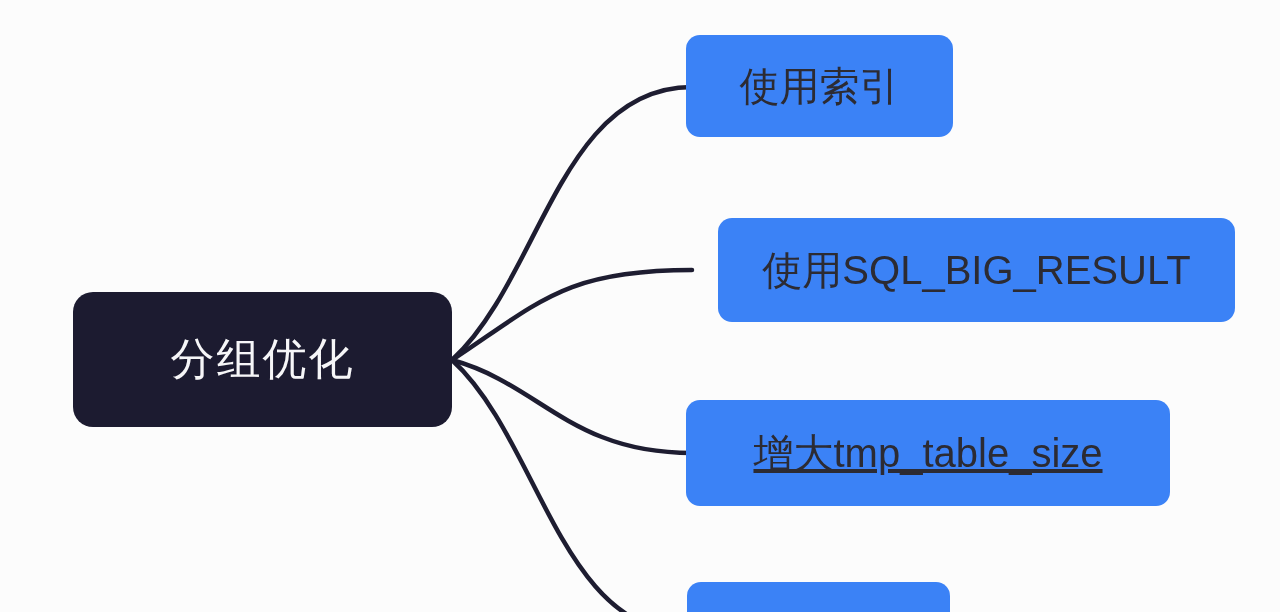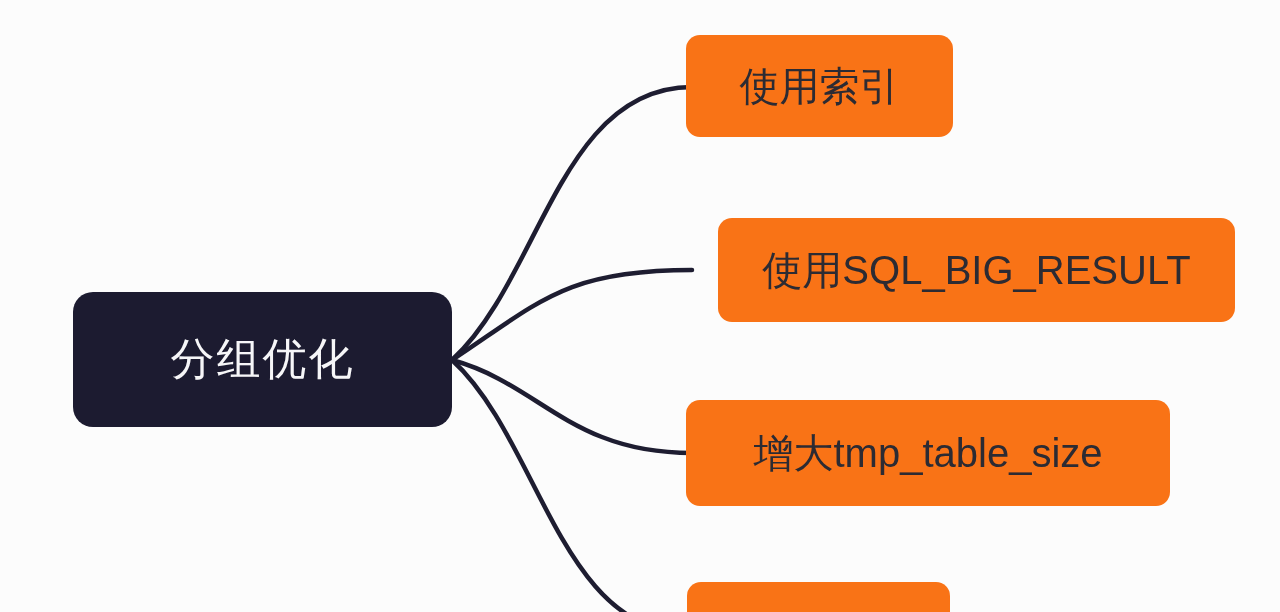--- a/index.html
+++ b/index.html
@@ -42,30 +42,30 @@
     top: 292px;
     width: 379px;
     height: 135px;
     background: #1c1b30;
     border-radius: 20px;
     color: #f6f6f8;
     font-size: 44px;
     letter-spacing: 2px;
   }
   .child-node {
-    background: #f97316;
+    background: #3b82f6;
     border-radius: 14px;
     color: #2c2b33;
     font-size: 40px;
     white-space: nowrap;
     text-align: right;
   }
   .child-1 { left: 686px; top: 35px;  width: 267px; height: 102px; }
   .child-2 { left: 718px; top: 218px; width: 517px; height: 104px; }
-  .child-3 { left: 686px; top: 400px; width: 484px; height: 106px; }
+  .child-3 { left: 686px; top: 400px; width: 484px; height: 106px; text-decoration: underline; }
   .child-4 { left: 687px; top: 582px; width: 263px; height: 104px; }
   .node-label {
     display: inline-block;
   }
 </style>
 </head>
 <body>
 
 <div class="canvas">
 

